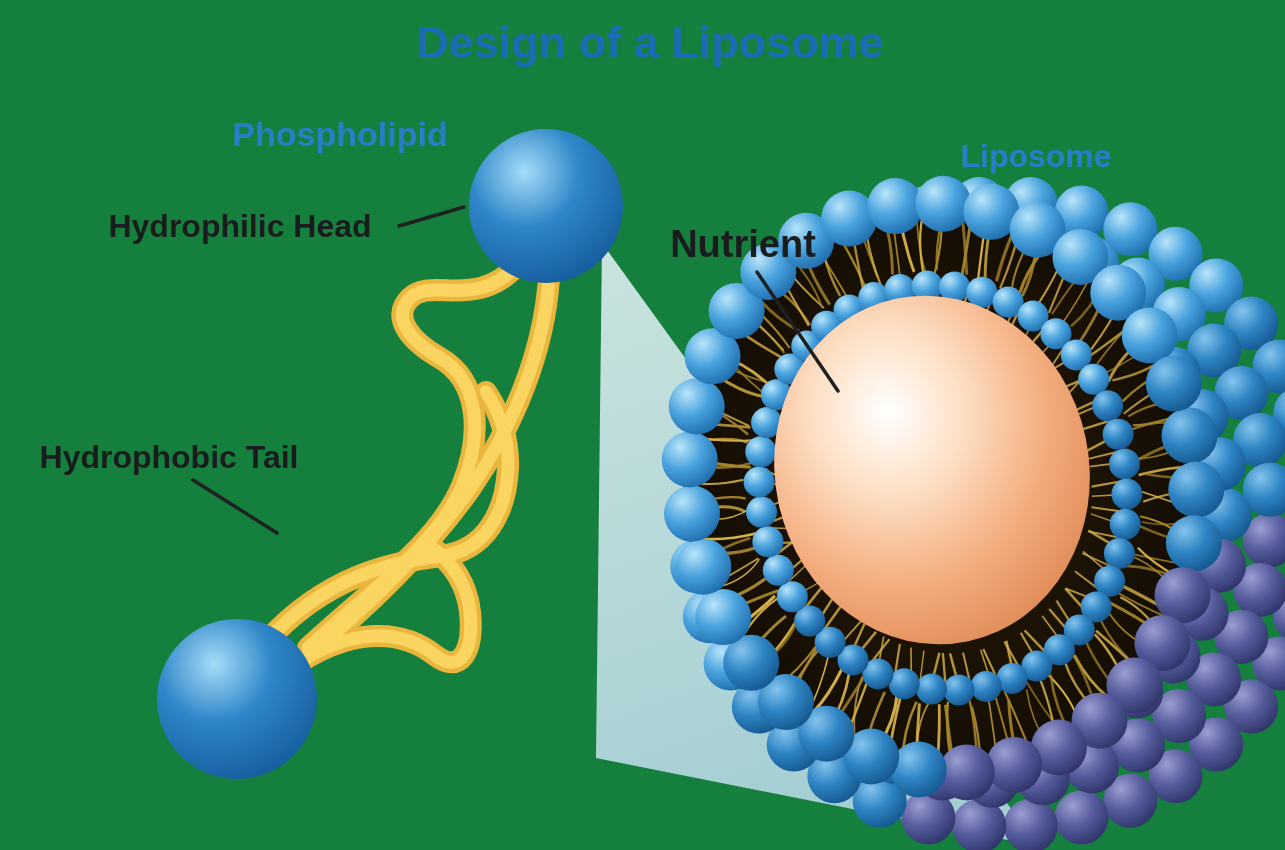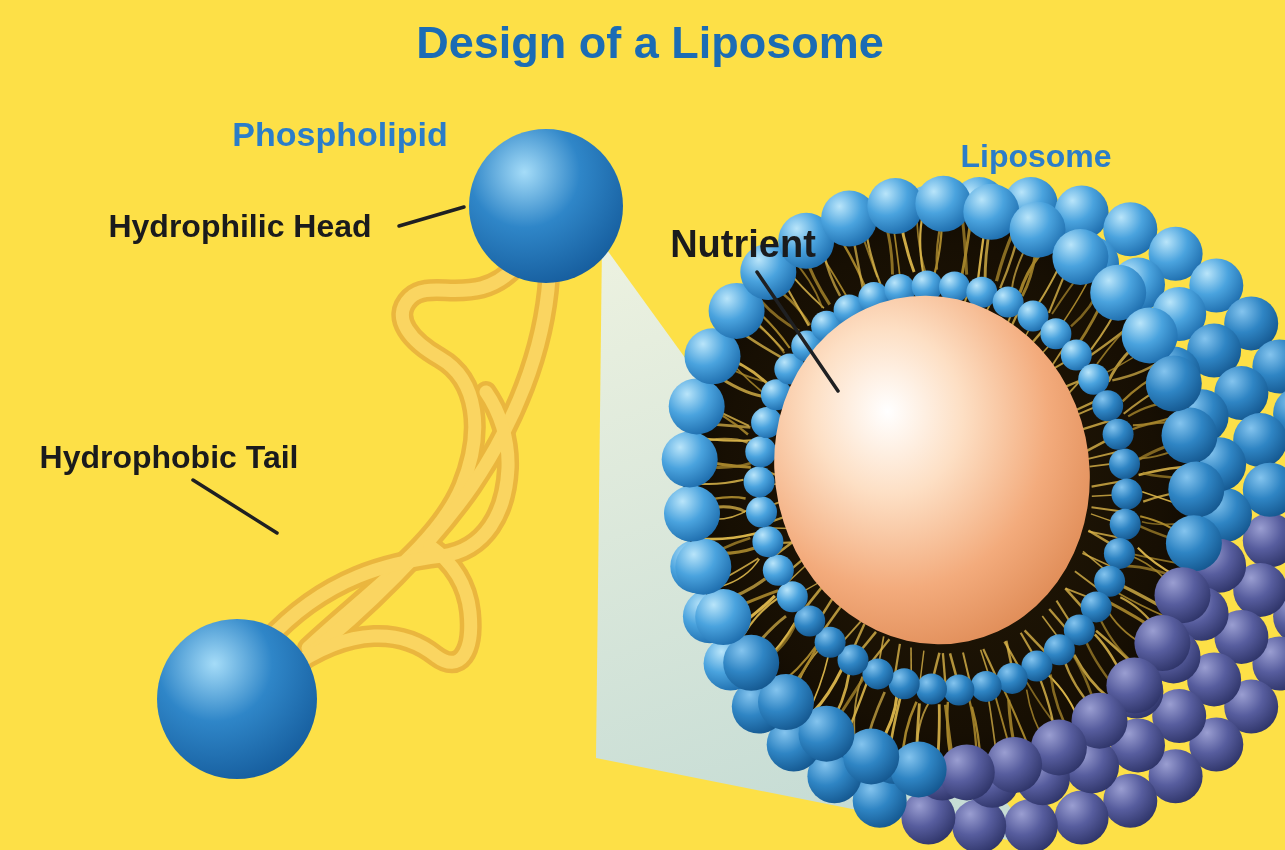--- a/index.html
+++ b/index.html
@@ -8,21 +8,21 @@
     background: #ffffff;
     width: 1285px;
     height: 850px;
     overflow: hidden;
     font-family: "Liberation Sans", sans-serif;
   }
   .stage {
     position: relative;
     width: 1285px;
     height: 850px;
-    background: #fde047;
+    background: #15803d;
   }
   svg text {
     font-family: "Liberation Sans", sans-serif;
   }
 </style>
 </head>
 <body>
 
 <div class="stage">
   <svg width="1285" height="850" viewBox="0 0 1285 850" xmlns="http://www.w3.org/2000/svg">

